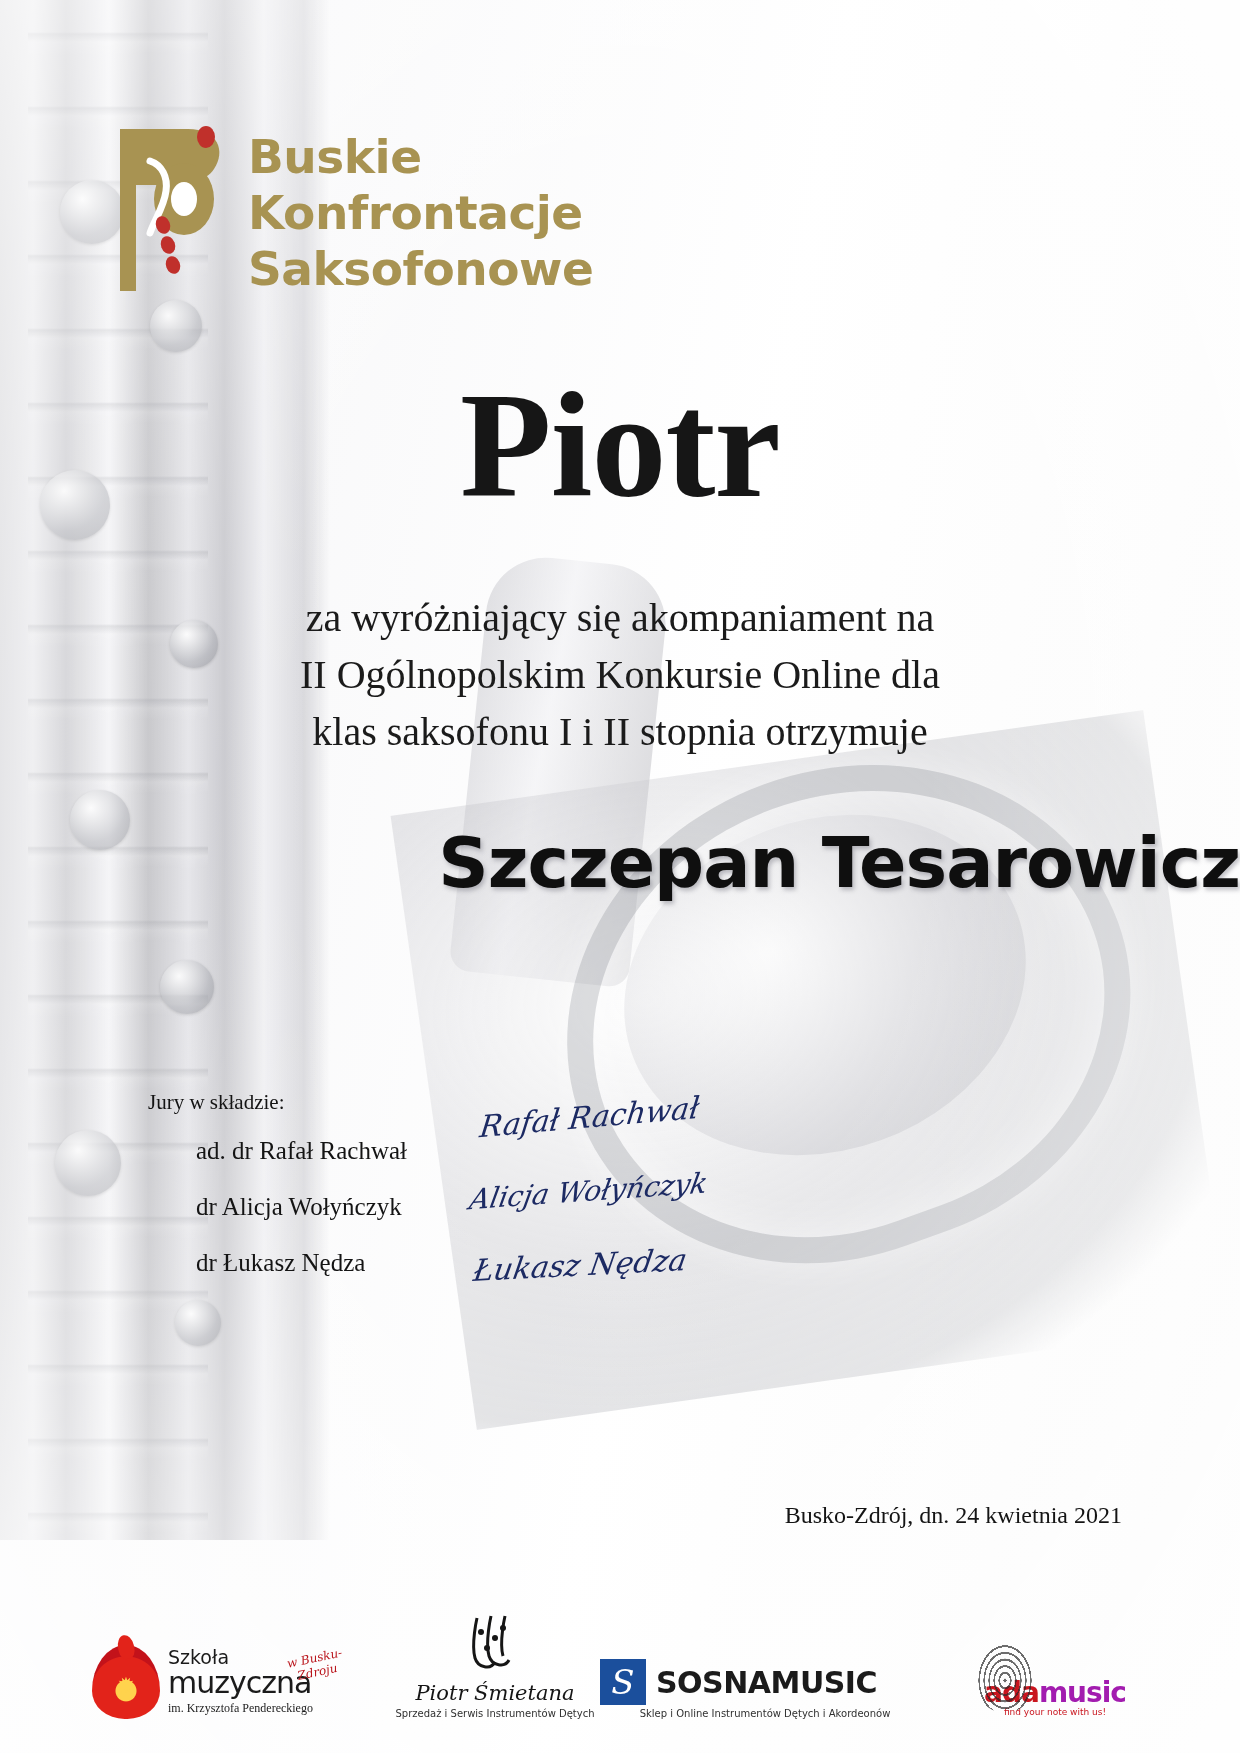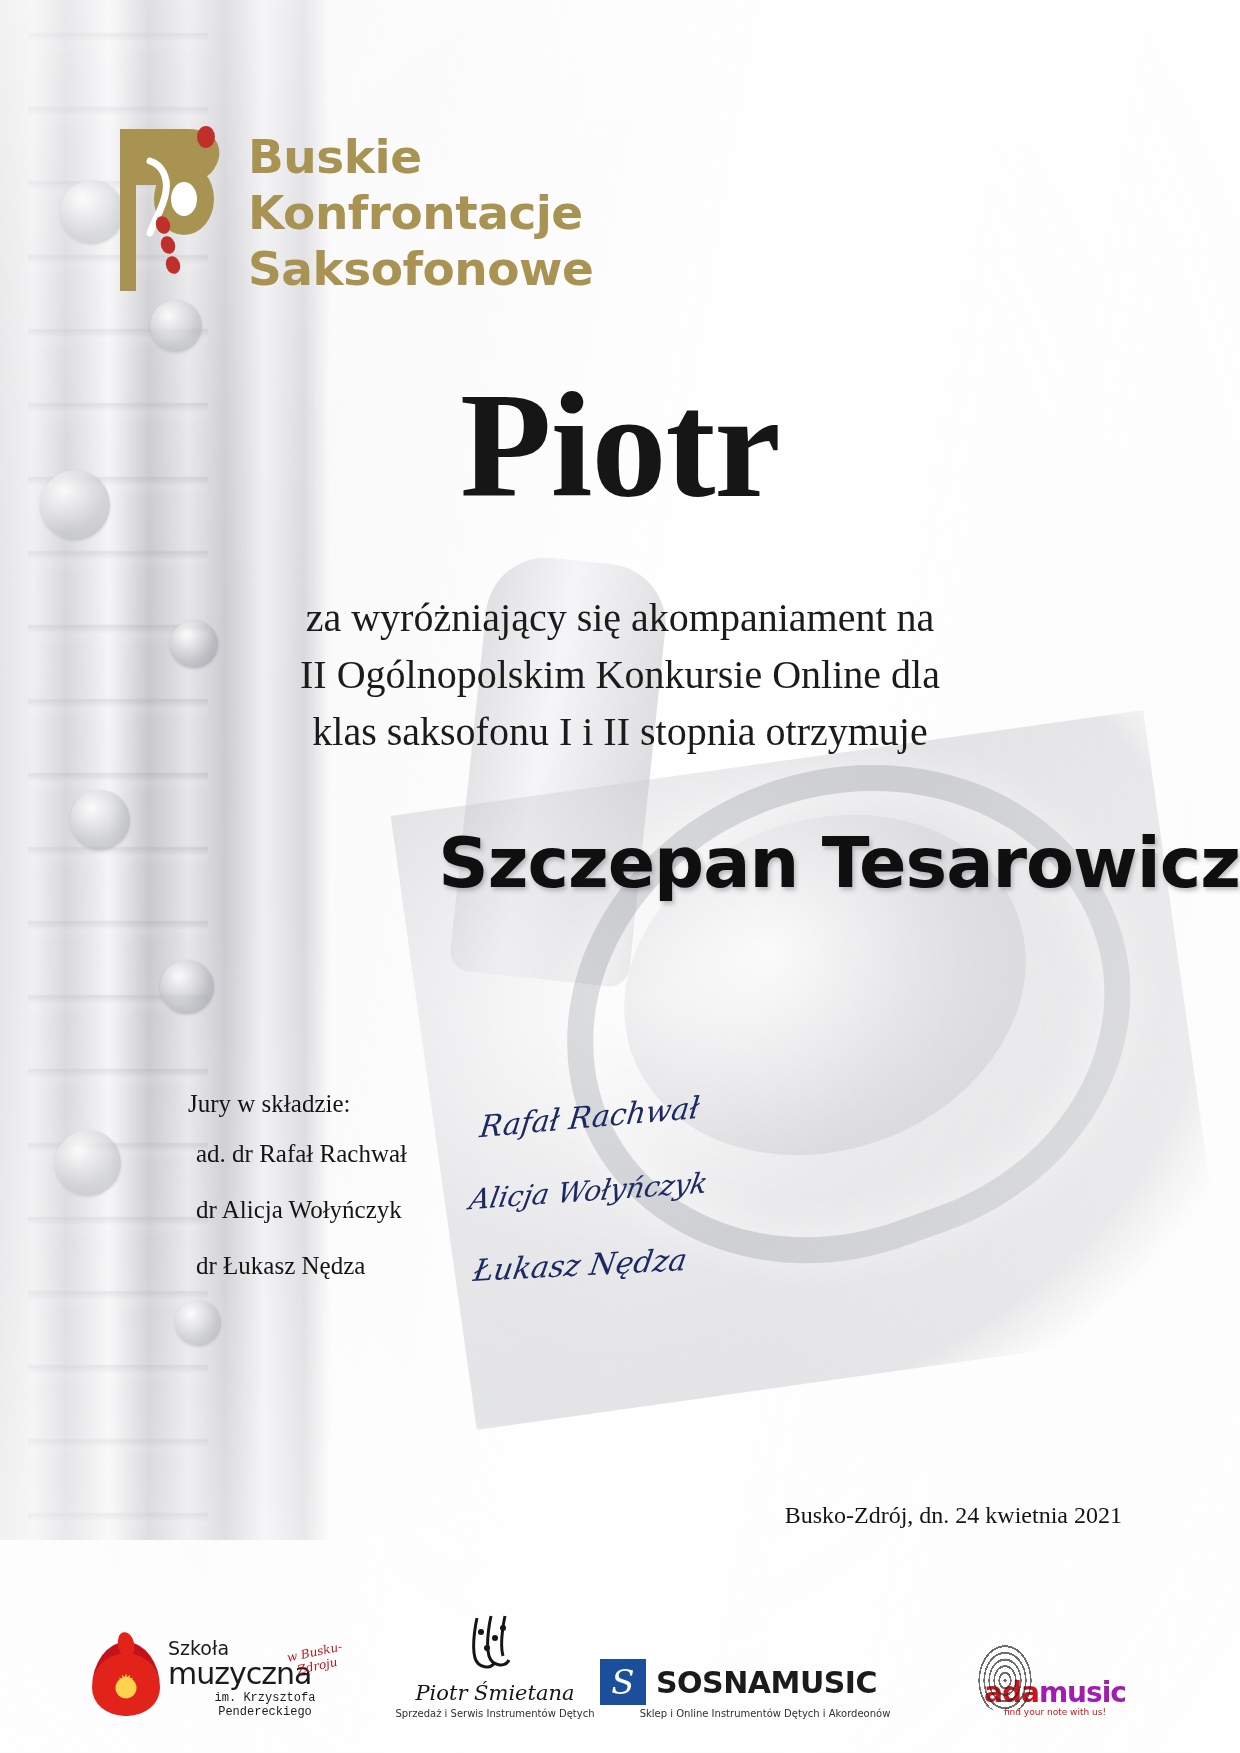--- a/index.html
+++ b/index.html
@@ -201,23 +201,22 @@
 
   
   .jury {
     position: absolute;
     left: 148px;
     top: 1090px;
     font-family: "Liberation Serif", serif;
     color: #141414;
   }
   .jury-title {
-    font-size: 25px;
+    font-size: 21px;
     margin-bottom: 22px;
-    margin-left: 40px;
   }
   .jury-name {
     font-size: 25px;
     margin-left: 48px;
     margin-bottom: 28px;
     white-space: nowrap;
   }
 
   
   .signatures {
@@ -295,21 +294,21 @@
     border-radius: 50% 50% 40% 40%;
     transform: rotate(-12deg);
   }
   .sp1-star {
     position: absolute; left: 50%; top: 56%; transform: translate(-50%,-50%);
     color: #ffd34d; font-size: 22px; line-height: 1;
   }
   .sp1-txt { text-align: left; }
   .sp1-szkola { font-family: "DejaVu Sans", sans-serif; font-size: 19px; color: #1b1b1b; line-height: 1; }
   .sp1-muz { font-family: "DejaVu Sans", sans-serif; font-weight: normal; font-size: 30px; color: #1b1b1b; line-height: 1.05; letter-spacing: -1px; }
-  .sp1-im { font-family: Liberation Mono, monospace; font-size: 12px; color: #1b1b1b; margin-top: 2px; text-align: center; }
+  .sp1-im { font-family: Liberation Serif, serif; font-size: 12px; color: #1b1b1b; margin-top: 2px; text-align: center; }
   .sp1-tag {
     font-family: "DejaVu Serif", serif; font-style: italic; font-size: 12px; color: #b9131a;
     transform: rotate(-12deg); position: absolute; left: 178px; top: 6px;
   }
 
   
   .sp2-mark {
     font-family: "DejaVu Serif", serif;
     font-size: 44px;
     color: #151515;

